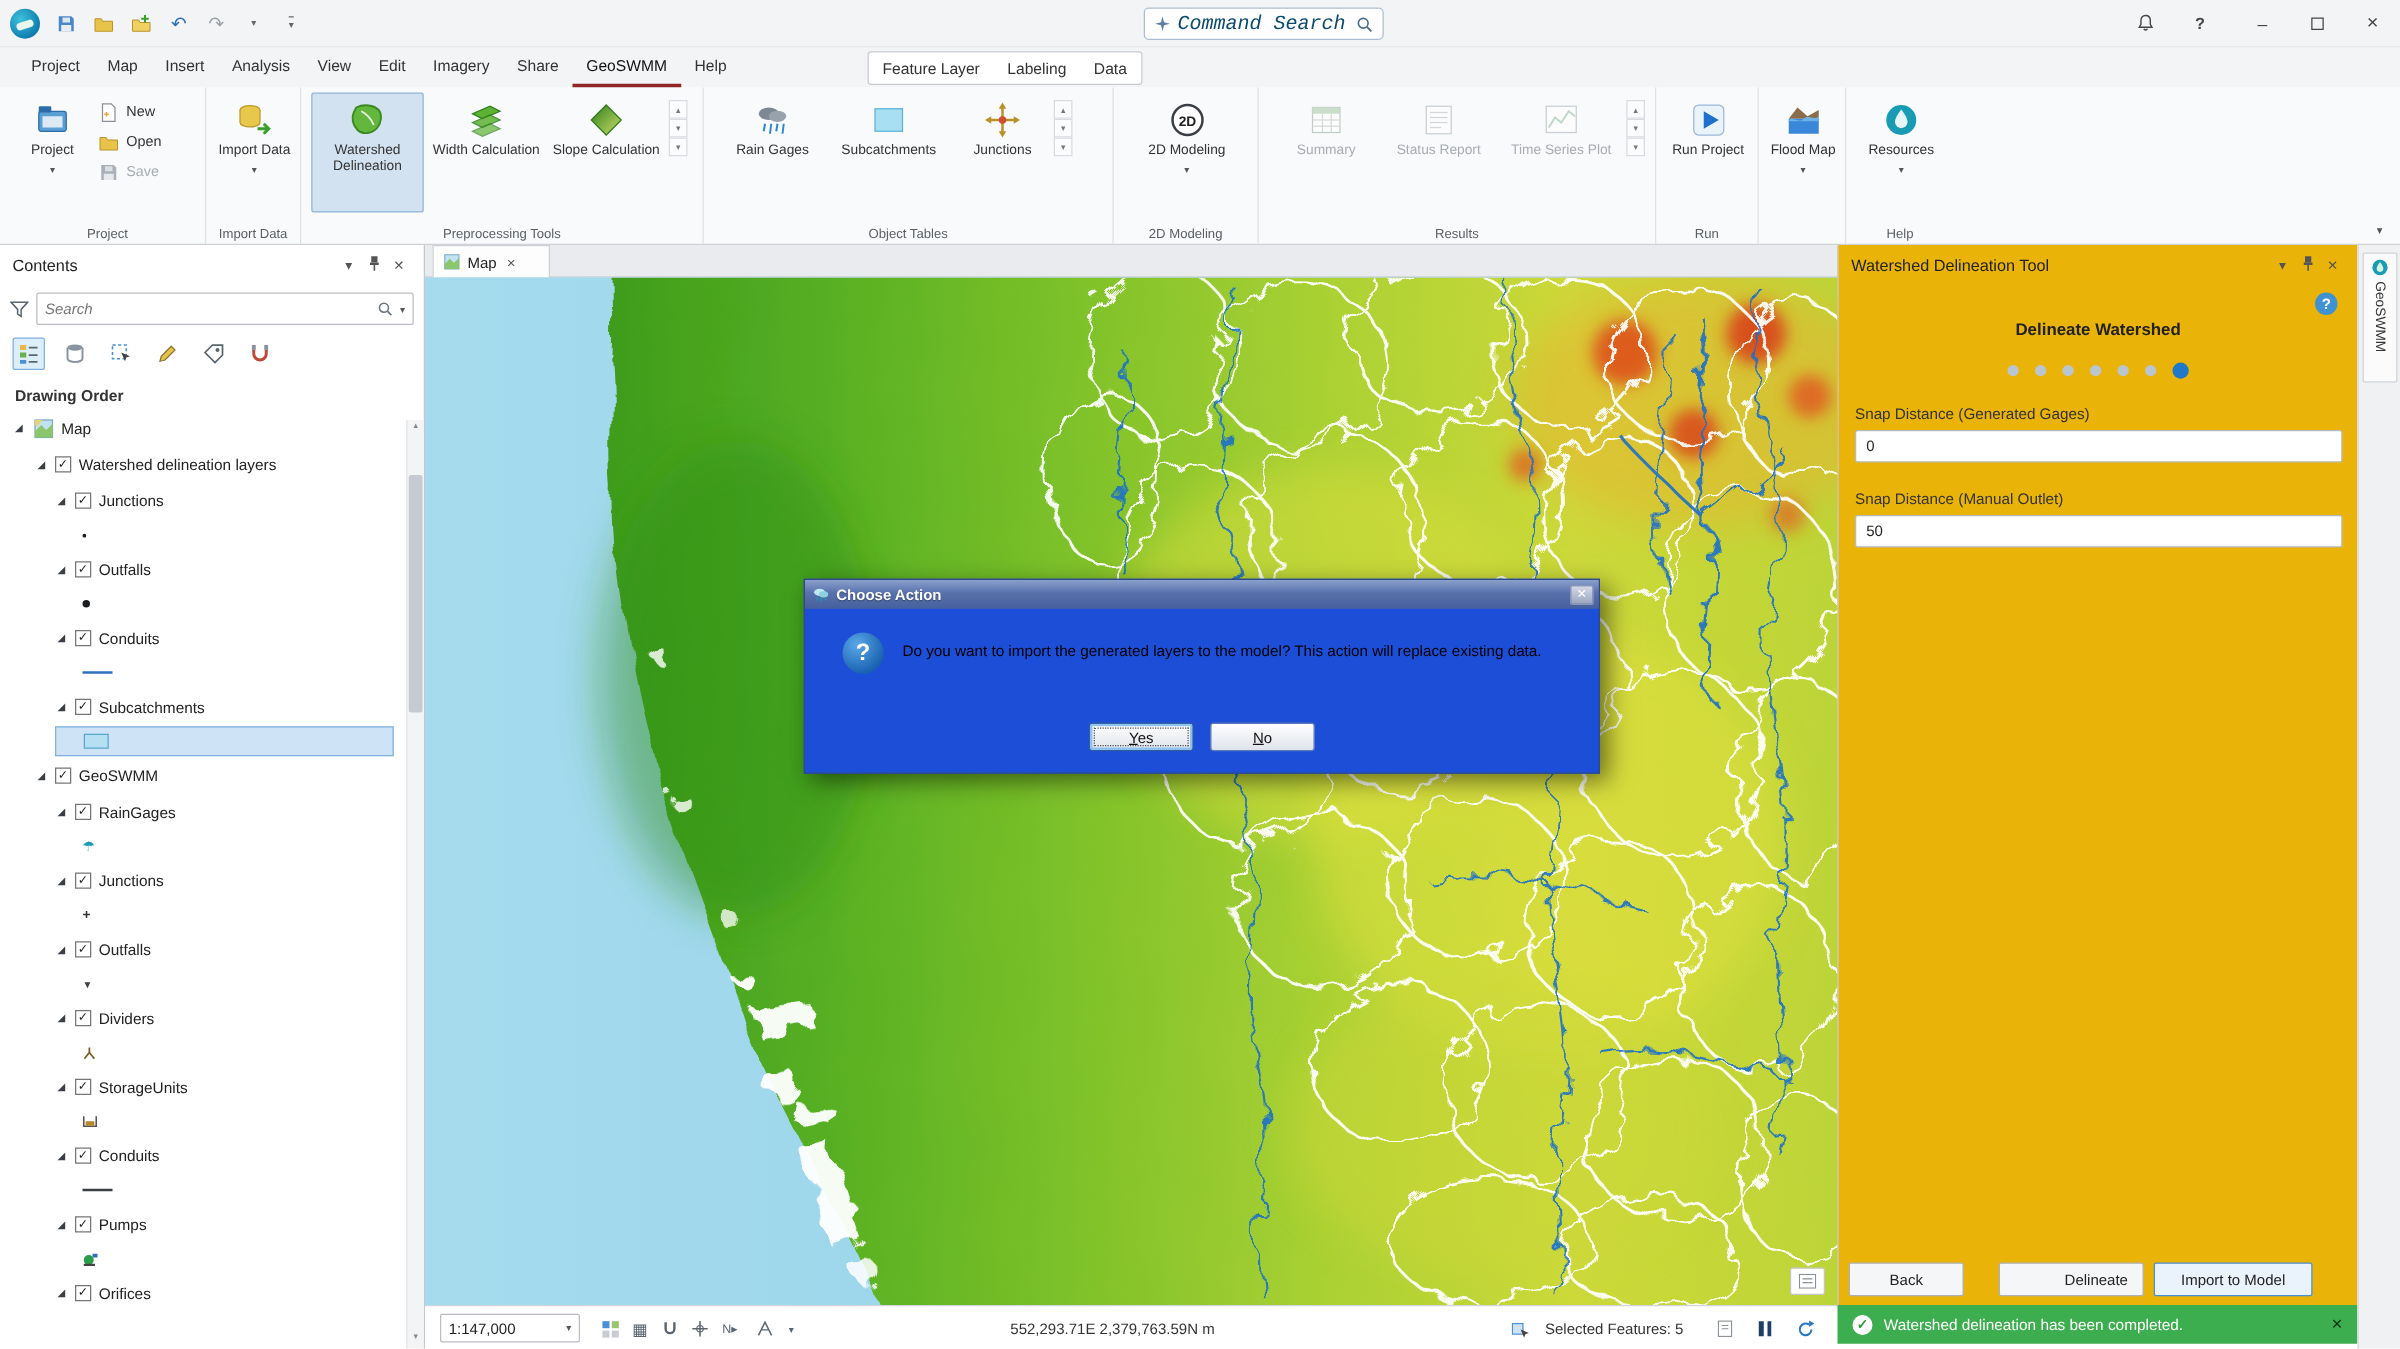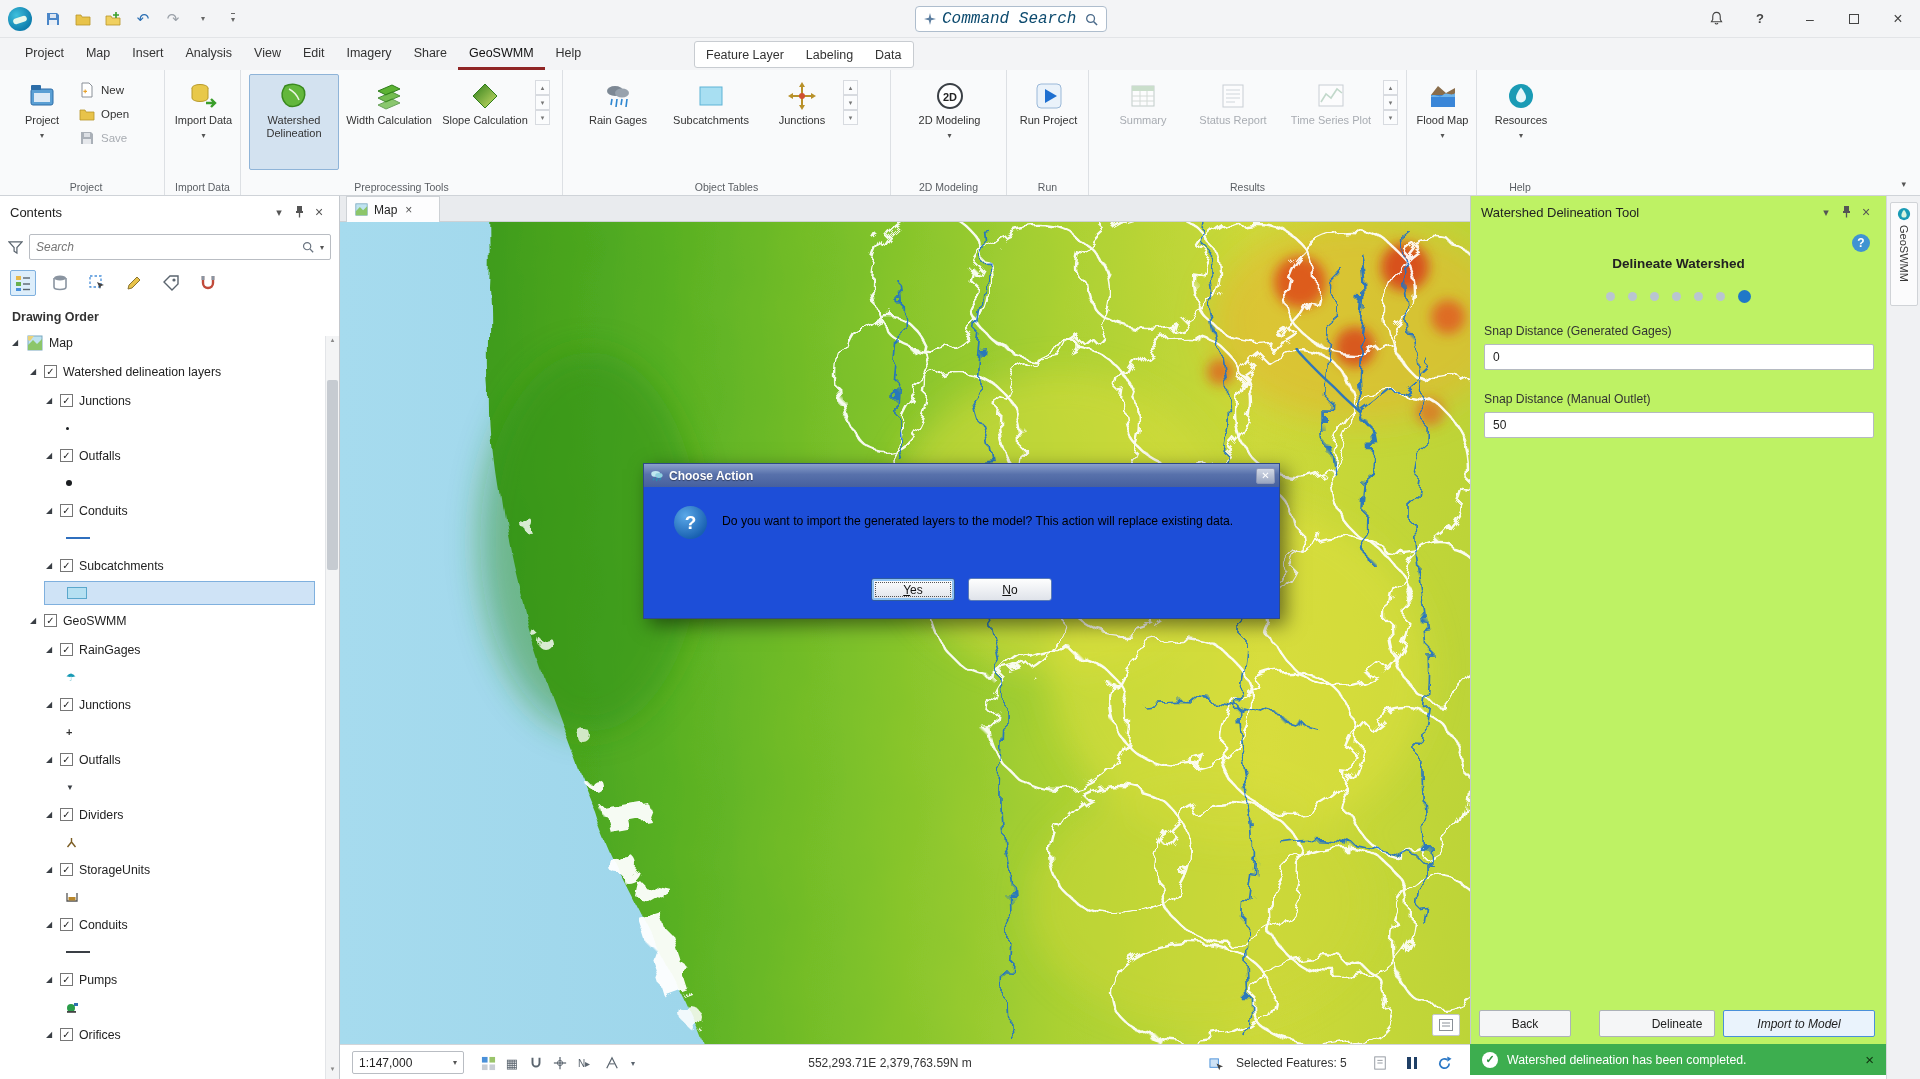--- a/index.html
+++ b/index.html
@@ -92,21 +92,21 @@
   #dialog-close { width:19px; height:16px; border:1px solid #8a96b8; border-radius:2px; background:linear-gradient(180deg,#d3d9e6,#9aa6c0); color:#fff; font-size:10px; line-height:14px; text-align:center; }
   #q-icon { position:absolute; left:30px; top:42px; width:33px; height:33px; border-radius:50%; background:radial-gradient(circle at 35% 30%, #5aa8e8, #1860b0 75%); color:#fff; font-weight:bold; font-size:19px; display:flex; align-items:center; justify-content:center; }
   #dialog-msg { position:absolute; left:78px; top:50px; right:20px; font-size:12.2px; color:#000; }
   #dialog-btns { position:absolute; left:0; right:0; top:114px; display:flex; justify-content:center; gap:13px; }
   .dlg-btn { width:84px; height:23px; border:1px solid #5a7bb8; border-radius:3px; background:linear-gradient(180deg,#fefefe,#dfe3ea); font-size:12px; color:#111; display:flex; align-items:center; justify-content:center; }
   .dlg-btn span { display:block; }
   .dlg-btn span::first-letter { text-decoration:underline; }
   .dlg-btn.focused { border-color:#2f5c9e; box-shadow:inset 0 0 0 2px #8fc2f0; outline:1px dotted #555; outline-offset:-5px; }
 
   
-  #toolpanel { left:1470px; top:196px; width:416px; height:848px; background:#bef264; border-left:1px solid #c4c8cd; position:absolute; }
+  #toolpanel { left:1470px; top:196px; width:416px; height:848px; background:#eab308; border-left:1px solid #c4c8cd; position:absolute; }
   #help-circle { position:absolute; right:16px; top:38px; width:18px; height:18px; border-radius:50%; background:#3f93d2; color:#fff; font-size:12px; font-weight:bold; display:flex; align-items:center; justify-content:center; }
   #tp-heading { position:absolute; left:0; right:0; top:60px; text-align:center; font-size:13.5px; font-weight:bold; color:#222; }
   #tp-dots { position:absolute; left:0; right:0; top:94px; display:flex; justify-content:center; align-items:center; gap:13px; }
   .dot { width:9px; height:9px; border-radius:50%; background:#b9c5d1; }
   .dot.active { width:13px; height:13px; background:#1f78c8; }
   .tp-label { position:absolute; left:13px; font-size:12.2px; color:#333; }
   .tp-input { position:absolute; left:13px; width:390px; height:26px; border:1px solid #b5bac1; border-radius:2px; padding:0 8px; font-family:"Liberation Sans",sans-serif; font-size:12px; color:#222; }
   .tp-btn { position:absolute; top:814px; height:27px; border:1px solid #adb2b8; border-radius:2px; background:#f5f6f7; font-size:12px; color:#222; display:flex; align-items:center; justify-content:center; }
   .tp-btn.primary { background:#eaf3fc; border:1px solid #4a90d9; }
 
@@ -362,33 +362,20 @@
             <circle cx="15" cy="15" r="12" fill="#fff" stroke="#3a3f45" stroke-width="2"></circle>
             <text x="15" y="19.5" font-size="11" font-weight="bold" text-anchor="middle" fill="#222" font-family="Liberation Sans, sans-serif">2D</text>
           </svg>
       </span>
       <span>2D Modeling</span>
       <span class="chev">▾</span>
     </div>
     <div class="rgroup-label">2D Modeling</div>
   </div>
 
-  <div class="rgroup" style="width:82px; justify-content:center;">
-    <div class="rbtn" style="width:62px;">
-      <span class="icon30">
-        <svg viewBox="0 0 30 30">
-            <rect x="3" y="3" width="24" height="24" rx="4" fill="#eaf2fa" stroke="#9ab8d8"></rect>
-            <polygon points="11,8 23,15 11,22" fill="#1e6fd0"></polygon>
-          </svg>
-      </span>
-      <span>Run Project</span>
-    </div>
-    <div class="rgroup-label">Run</div>
-  </div>
-
   <div class="rgroup" style="width:318px; padding-left:14px;">
     <div class="rbtn disabled" style="width:80px;">
       <span class="icon30">
         <svg viewBox="0 0 30 30" opacity="0.5">
             <rect x="4" y="5" width="22" height="20" fill="#fff" stroke="#8aa098"></rect>
             <rect x="4" y="5" width="22" height="5" fill="#9cc49c"></rect>
             <line x1="4" y1="15" x2="26" y2="15" stroke="#b0bcb4"></line>
             <line x1="4" y1="20" x2="26" y2="20" stroke="#b0bcb4"></line>
             <line x1="12" y1="10" x2="12" y2="25" stroke="#b0bcb4"></line>
             <line x1="19" y1="10" x2="19" y2="25" stroke="#b0bcb4"></line>
@@ -416,20 +403,33 @@
           </svg>
       </span>
       <span>Time Series Plot</span>
     </div>
     <div class="rarrows">
       <span>▴</span>
       <span>▾</span>
       <span>▾</span>
     </div>
     <div class="rgroup-label">Results</div>
+  </div>
+
+  <div class="rgroup" style="width:82px; justify-content:center;">
+    <div class="rbtn" style="width:62px;">
+      <span class="icon30">
+        <svg viewBox="0 0 30 30">
+            <rect x="3" y="3" width="24" height="24" rx="4" fill="#eaf2fa" stroke="#9ab8d8"></rect>
+            <polygon points="11,8 23,15 11,22" fill="#1e6fd0"></polygon>
+          </svg>
+      </span>
+      <span>Run Project</span>
+    </div>
+    <div class="rgroup-label">Run</div>
   </div>
 
   <div class="rgroup" style="width:70px; justify-content:center;">
     <div class="rbtn" style="width:58px;">
       <span class="icon30">
         <svg viewBox="0 0 30 30">
             <polygon points="3,14 10,5 18,12 27,7 27,14 3,14" fill="#8a6d4b"></polygon>
             <rect x="3" y="14" width="24" height="12" fill="#3a86d8"></rect>
             <path d="M3,15 C7,12 11,18 15,14 C19,10 23,16 27,12 L27,16 L3,16 Z" fill="#6db3ea"></path>
           </svg>
@@ -899,21 +899,21 @@
     <span class="dot"></span>
     <span class="dot"></span>
     <span class="dot active"></span>
   </div>
   <div class="tp-label" style="top:128px;">Snap Distance (Generated Gages)</div>
   <input class="tp-input" style="top: 148px;" type="text" value="0">
   <div class="tp-label" style="top:196px;">Snap Distance (Manual Outlet)</div>
   <input class="tp-input" style="top: 216px;" type="text" value="50">
   <div class="tp-btn" style="left:8px; width:92px;">Back</div>
   <div class="tp-btn" style="left:128px; width:116px;padding-left:40px;">Delineate</div>
-  <div class="tp-btn primary" style="left:252px; width:152px;font-style:italic;">Import to Model</div>
+  <div class="tp-btn primary" style="left:252px; width:127px;">Import to Model</div>
 </div>
 
 <div id="notif">
   <span class="check">✓</span>
   <span class="msg">Watershed delineation has been completed.</span>
   <span class="x">×</span>
 </div>
 
 <div id="rightstrip">
   <div id="side-tab">

